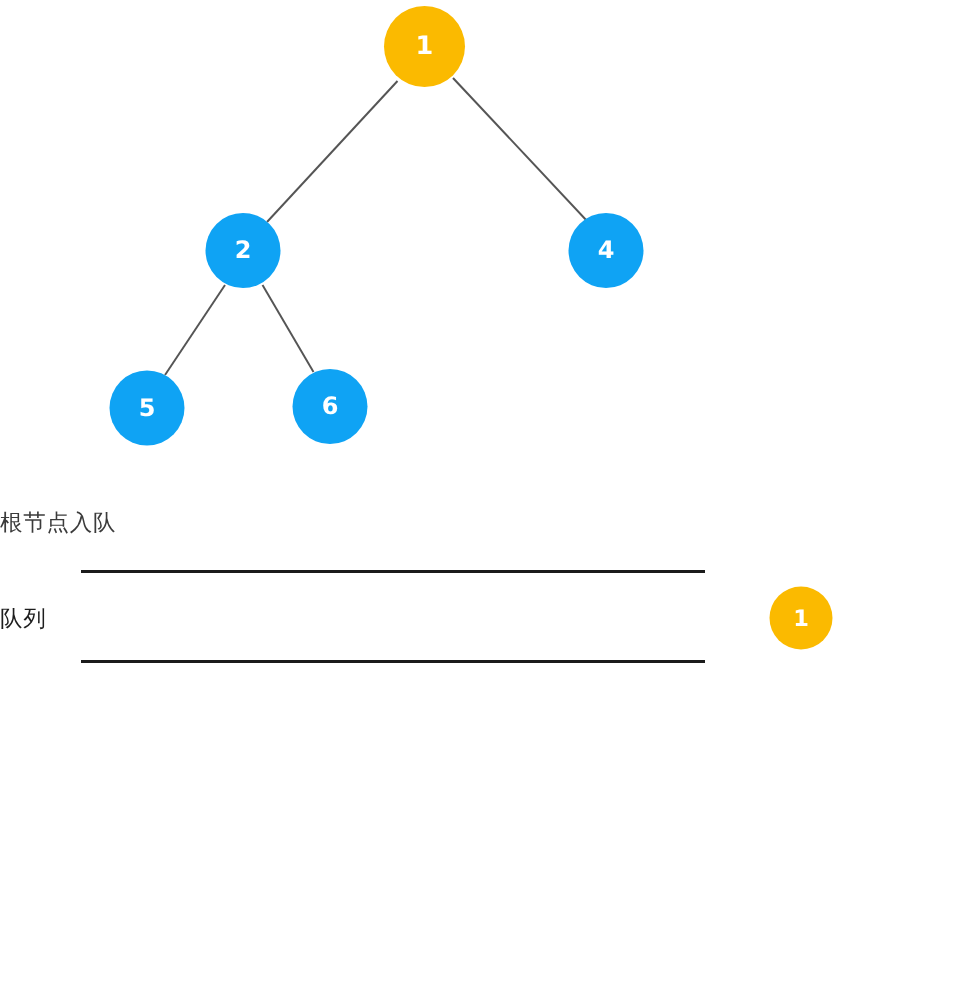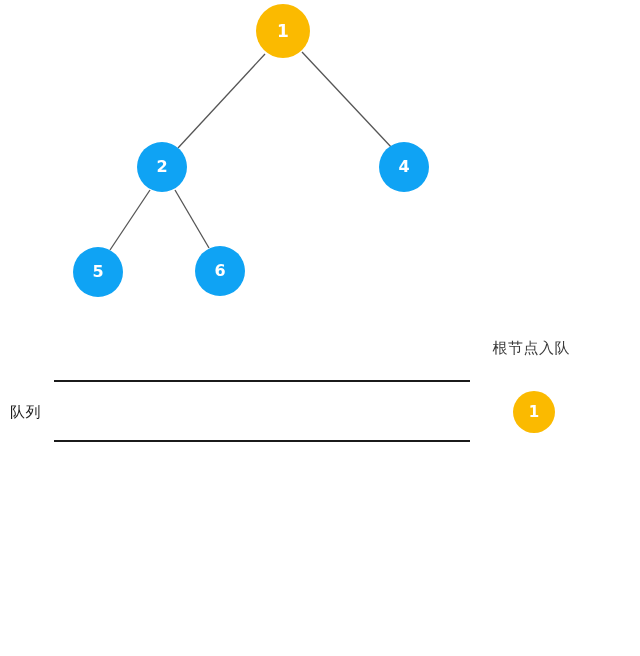--- a/index.html
+++ b/index.html
@@ -96,23 +96,23 @@
         <span>4</span>
       </div>
       <div class="node-circle" style="left: 73px; top: 247px; width: 50px; height: 50px; background: rgb(15, 163, 244); font-size: 16px;">
         <span>5</span>
       </div>
       <div class="node-circle" style="left: 195px; top: 246px; width: 50px; height: 50px; background: rgb(15, 163, 244); font-size: 16px;">
         <span>6</span>
       </div>
     </div>
 
-  <div class="caption" id="caption-text" style="left: 0px; width: 570px; text-align: right; top: 339px;">根节点入队</div>
+  <div class="caption" id="caption-text" style="left: 0px; width: 570px; text-align: left; top: 339px;">根节点入队</div>
 
-  <div class="queue-label" id="queue-label" style="left: 10px; top: 403px;">队列</div>
+  <div class="queue-label" id="queue-label" style="left: 0; top: 403px;">队列</div>
 
   <div class="queue-line" id="queue-line-top" style="left: 54px; top: 380px; width: 416px;"></div>
 
   <div class="queue-line" id="queue-line-bottom" style="left: 54px; top: 440px; width: 416px;"></div>
 
   <div id="queue-items-layer">
       <div class="queue-badge" style="left: 513px; top: 391px; width: 42px; height: 42px; background: rgb(251, 186, 0); font-size: 15px;">
         <span>1</span>
       </div>
     </div>

